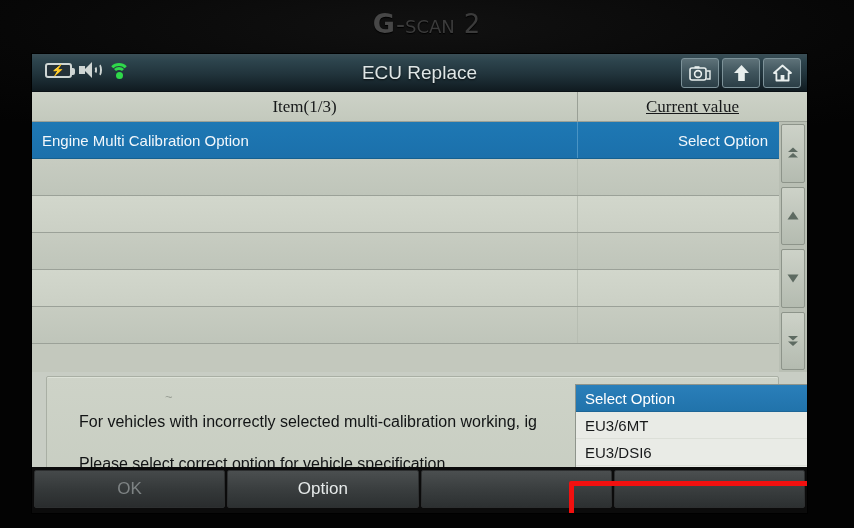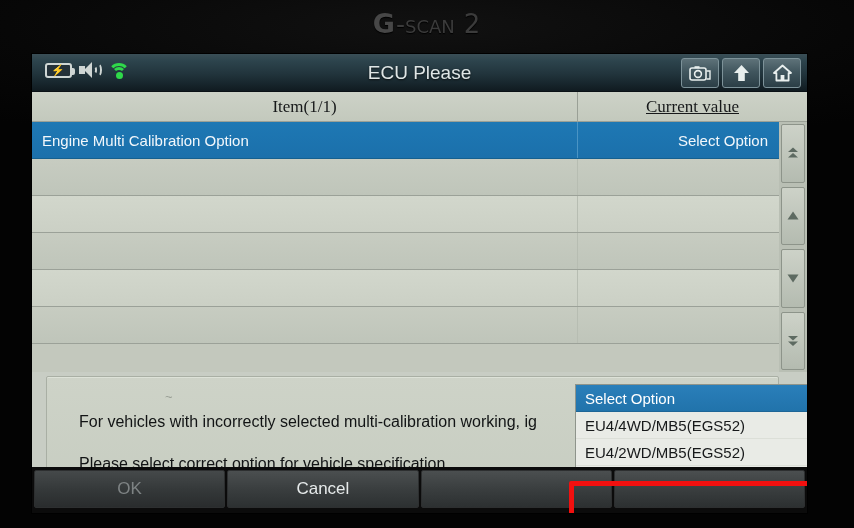--- a/index.html
+++ b/index.html
@@ -220,21 +220,21 @@
           <span class="wave w1"></span>
             <span class="wave w2"></span>
         </div>
         <div class="icon-wifi">
           <span class="a1"></span>
             <span class="a2"></span>
             <span class="dot"></span>
         </div>
       </div>
 
-      <div class="title">ECU Please</div>
+      <div class="title">ECU Replace</div>
 
       <div class="tb-buttons">
         <div class="tb-btn">
           <svg width="22" height="17" viewBox="0 0 22 17" aria-hidden="true">
             <rect x="1" y="3" width="16" height="12" rx="2" fill="none" stroke="#e9efee" stroke-width="1.6"></rect>
             <circle cx="9" cy="9" r="3.4" fill="none" stroke="#e9efee" stroke-width="1.6"></circle>
             <rect x="5.5" y="1.2" width="5" height="2" fill="#e9efee"></rect>
             <path d="M17.5 6 L21 6 L21 14 L17.5 14" fill="none" stroke="#e9efee" stroke-width="1.4"></path>
           </svg>
         </div>
@@ -246,21 +246,21 @@
         <div class="tb-btn">
           <svg width="19" height="18" viewBox="0 0 19 18" aria-hidden="true">
             <path d="M9.5 1.5 L18 9 L15.6 9 L15.6 16.5 L3.4 16.5 L3.4 9 L1 9 Z" fill="none" stroke="#e9efee" stroke-width="1.8" stroke-linejoin="round"></path>
             <rect x="7.6" y="11" width="3.8" height="5.5" fill="#e9efee"></rect>
           </svg>
         </div>
       </div>
     </div>
 
     <div id="table-header">
-      <div class="th th-item">Item(1/1)</div>
+      <div class="th th-item">Item(1/3)</div>
       <div class="th th-value">Current value</div>
     </div>
 
     <div id="table-body">
       <div class="trow selected">
         <div class="c-item">Engine Multi Calibration Option</div>
         <div class="c-value">Select Option</div>
       </div>
       <div class="trow alt-a">
         <div class="c-item"></div>
@@ -312,28 +312,30 @@
     <div id="msg-panel">
       <div id="msg-ghost">~</div>
       <div id="msg-text">
         <p>For vehicles with incorrectly selected multi-calibration working, ig</p>
         <p class="sec">Please select correct option for vehicle specification</p>
       </div>
     </div>
 
     <div id="dropdown">
       <div class="dd-item hl">Select Option</div>
+      <div class="dd-item">EU3/6MT</div>
+      <div class="dd-item">EU3/DSI6</div>
       <div class="dd-item">EU4/4WD/MB5(EGS52)</div>
       <div class="dd-item">EU4/2WD/MB5(EGS52)</div>
 
     </div>
 
     <div id="bottombar">
       <div class="bb-btn disabled">OK</div>
-      <div class="bb-btn">Cancel</div>
+      <div class="bb-btn">Option</div>
       <div class="bb-btn blank"></div>
       <div class="bb-btn blank"></div>
     </div>
 
     <div id="annot-box"></div>
 
   </div>
 </div>
 
 </body></html>

